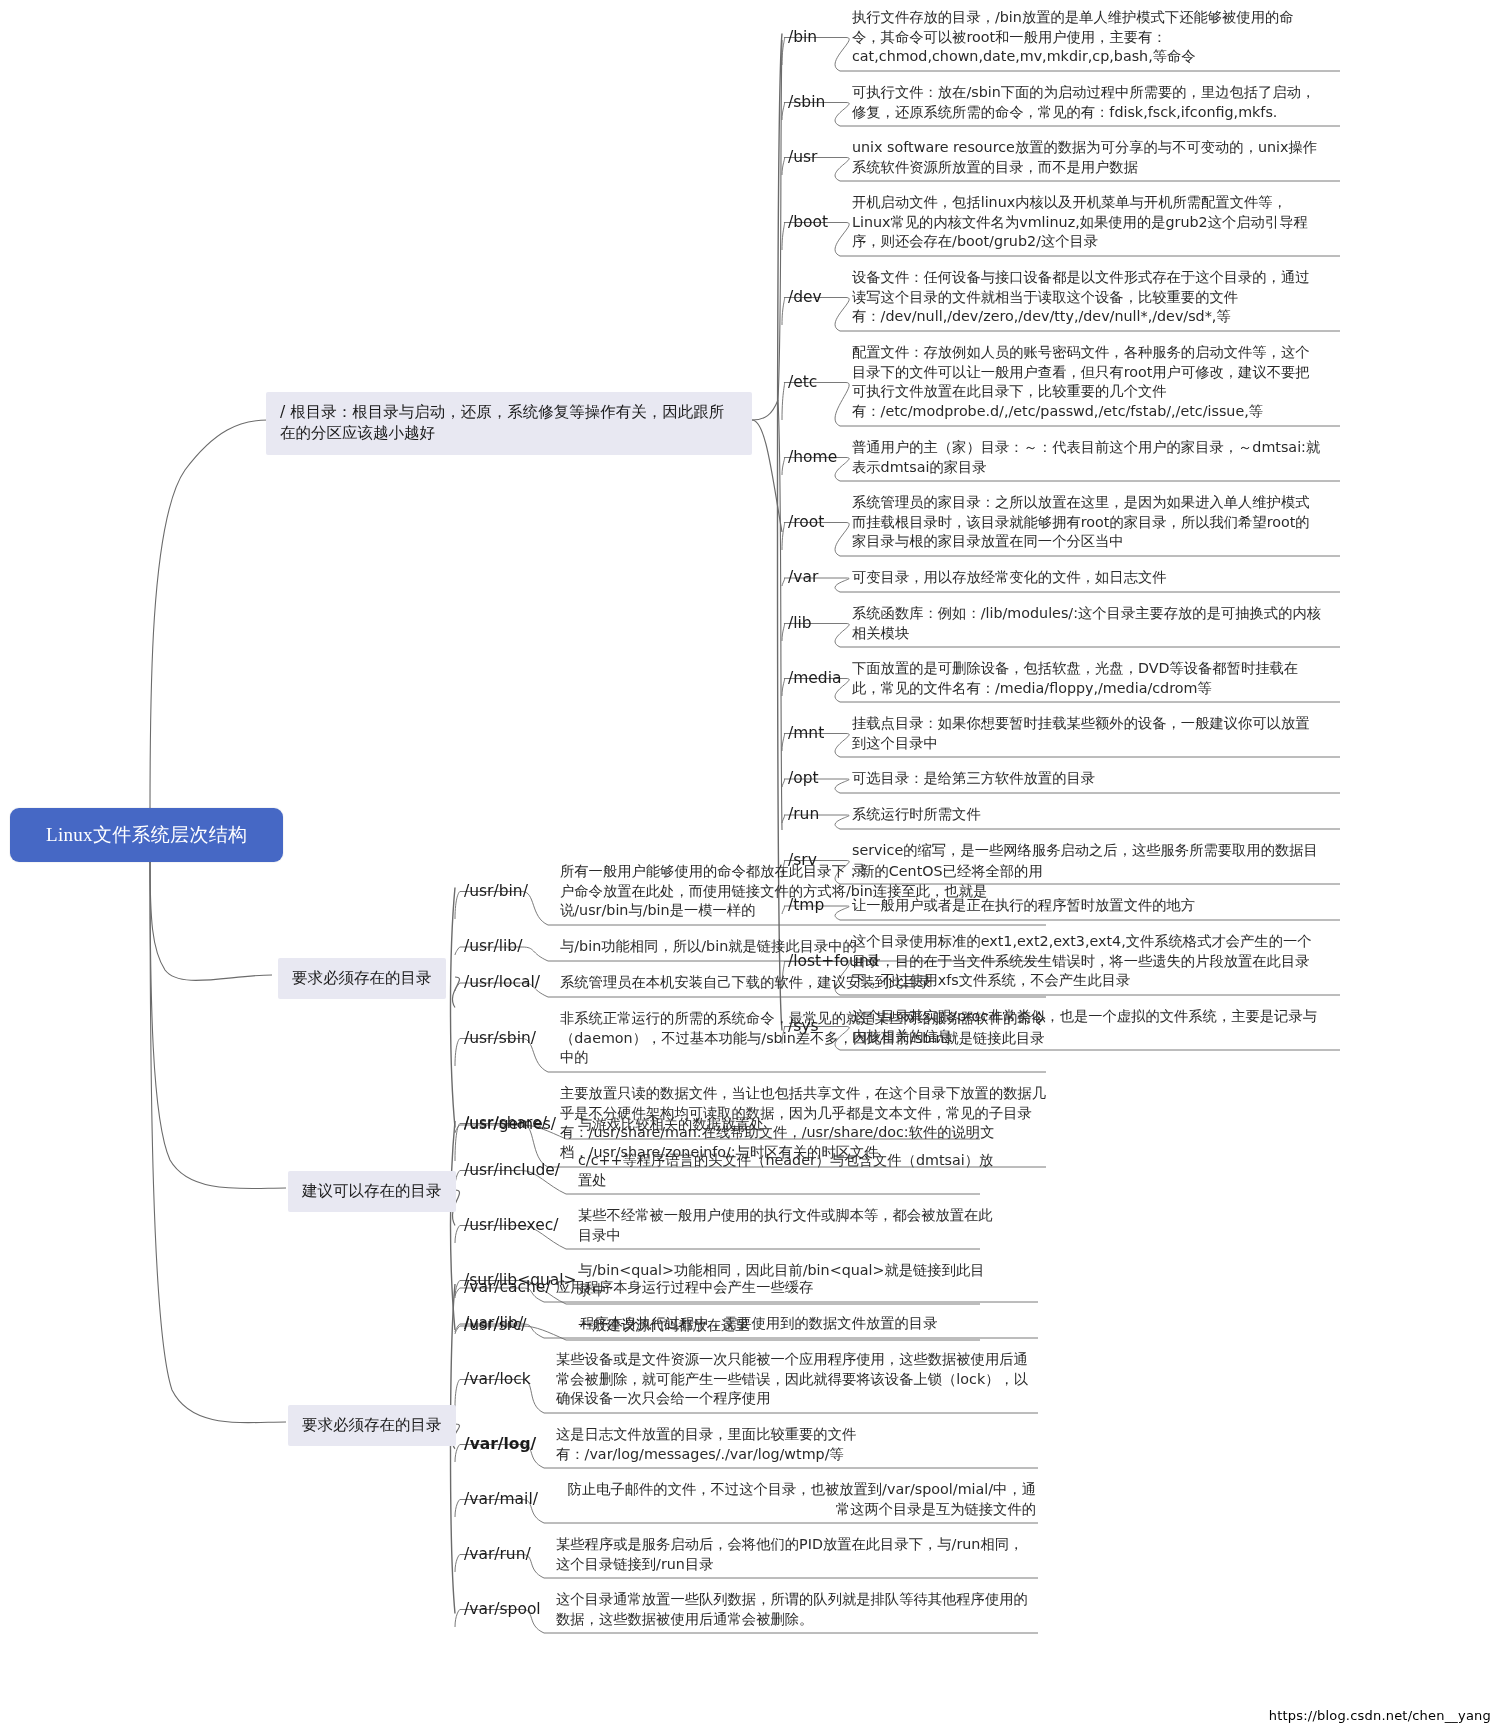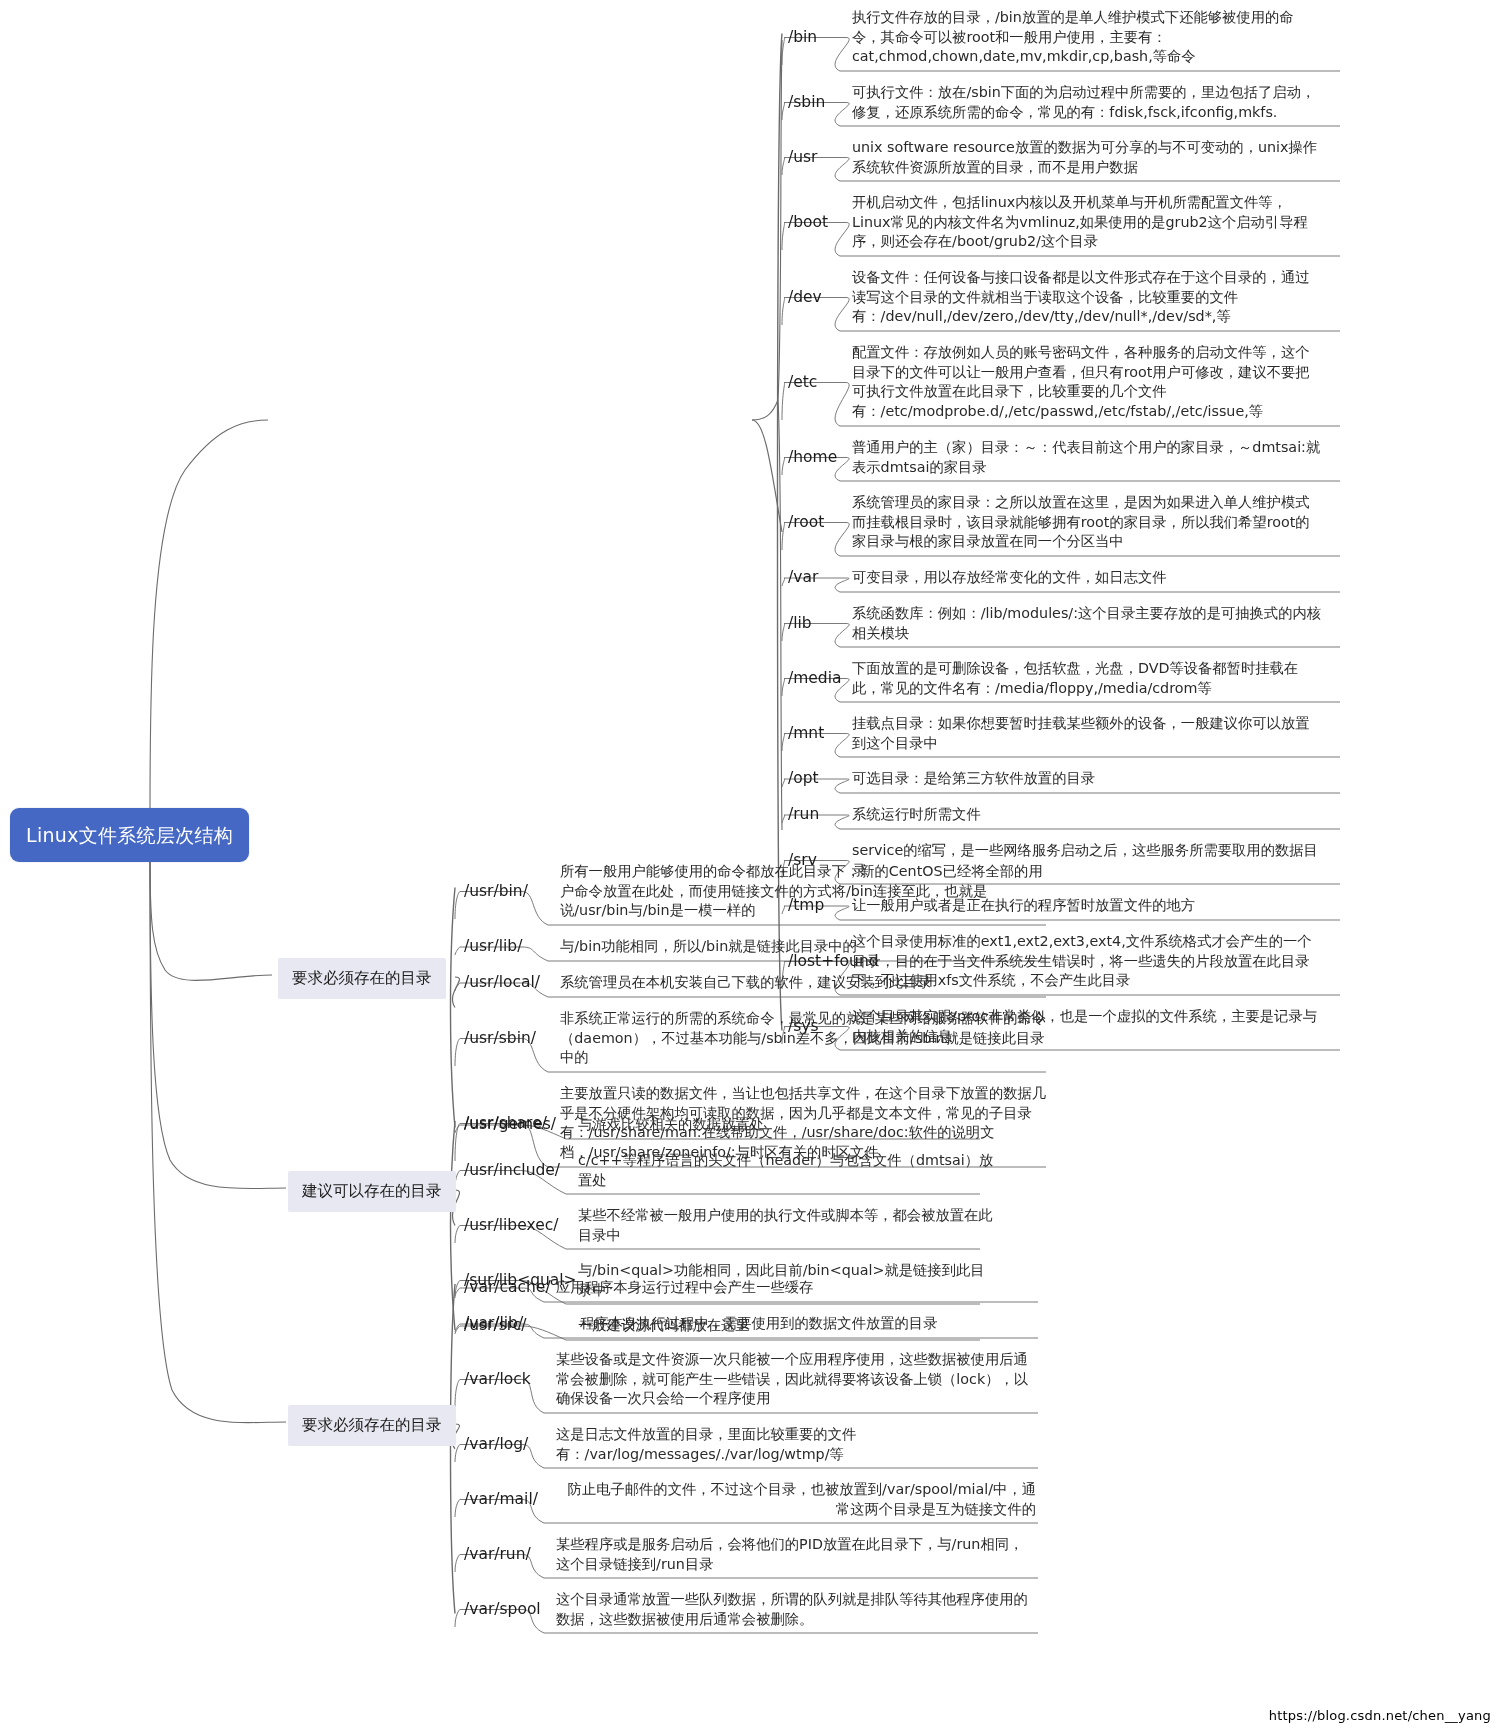--- a/index.html
+++ b/index.html
@@ -24,23 +24,24 @@
     position:absolute;
     line-height:1.38;
   }
   
   .root-node {
     background:#4668c5;
     color:#ffffff;
     border-radius:9px;
     font-size:19px;
     letter-spacing:0.3px;
-    padding:14px 16px;
+    padding:14px 36px;
     white-space:nowrap;
     box-shadow:0 0 0 1px rgba(0,0,0,0.04);
+    font-family:Liberation Serif, serif;
   }
   
   .topic {
     background:#e8e8f2;
     color:#1b1b1b;
     font-size:15.5px;
     padding:10px 14px;
     border-radius:2px;
   }
   .topic.wide { width:486px; }
@@ -162,20 +163,21 @@
       <path d="M544,1578 L1038,1578" fill="none" stroke="#6b6b6b" stroke-width="0.9"></path>
       <path d="M455,1572 C455,1560.5 459,1554.5 460,1554.5 L522,1554.5 C536,1554.5 526,1570 544,1578" fill="none" stroke="#6b6b6b" stroke-width="0.9"></path>
       <path d="M544,1633 L1038,1633" fill="none" stroke="#6b6b6b" stroke-width="0.9"></path>
       <path d="M455,1627 C455,1615.5 459,1609.5 460,1609.5 L522,1609.5 C536,1609.5 526,1625 544,1633" fill="none" stroke="#6b6b6b" stroke-width="0.9"></path>
       <path d="M455,1284 C449,1348 449,1549.5 455,1613.5" fill="none" stroke="#6b6b6b" stroke-width="1.4"></path>
       <path d="M455,1424 C469,1424 445,1436.375 455,1448.75" fill="none" stroke="#6b6b6b" stroke-width="1.2"></path>
     </svg>
 
   <div class="node root-node" style="left:10px; top:808px;">Linux文件系统层次结构</div>
 
+  <div class="node topic wide" style="left:266px; top:392px;">/ 根目录：根目录与启动，还原，系统修复等操作有关，因此跟所在的分区应该越小越好</div>
 
   <div class="node topic" style="left:278px; top:958px;">要求必须存在的目录</div>
 
   <div class="node topic" style="left:288px; top:1171px;">建议可以存在的目录</div>
 
   <div class="node topic" style="left:288px; top:1405px;">要求必须存在的目录</div>
 
   <div id="leaf-layer">
       <div class="node leaf-label" style="left: 788px; top: 26.5px;">/bin</div>
       <div class="node leaf-desc" style="left: 852px; width: 470px; top: 8px;">执行文件存放的目录，/bin放置的是单人维护模式下还能够被使用的命令，其命令可以被root和一般用户使用，主要有：cat,chmod,chown,date,mv,mkdir,cp,bash,等命令</div>
@@ -232,21 +234,21 @@
       <div class="node leaf-label" style="left: 464px; top: 1269.5px;">/sur/lib&lt;qual&gt;</div>
       <div class="node leaf-desc" style="left: 578px; width: 420px; top: 1261px;">与/bin&lt;qual&gt;功能相同，因此目前/bin&lt;qual&gt;就是链接到此目录中</div>
       <div class="node leaf-label" style="left: 464px; top: 1315px;">/usr/src/</div>
       <div class="node leaf-desc" style="left: 578px; width: 420px; top: 1316px;">一般建议源代码都放在这里</div>
       <div class="node leaf-label" style="left: 464px; top: 1277px;">/var/cache/</div>
       <div class="node leaf-desc" style="left: 556px; width: 480px; top: 1278px;">应用程序本身运行过程中会产生一些缓存</div>
       <div class="node leaf-label" style="left: 464px; top: 1313px;">/var/lib/</div>
       <div class="node leaf-desc" style="left: 580px; width: 480px; top: 1314px;">程序本身执行过程中，需要使用到的数据文件放置的目录</div>
       <div class="node leaf-label" style="left: 464px; top: 1368.5px;">/var/lock</div>
       <div class="node leaf-desc" style="left: 556px; width: 480px; top: 1350px;">某些设备或是文件资源一次只能被一个应用程序使用，这些数据被使用后通常会被删除，就可能产生一些错误，因此就得要将该设备上锁（lock），以确保设备一次只会给一个程序使用</div>
-      <div class="node leaf-label" style="left: 464px; top: 1433.5px;">/var/log/</div>
+      <div class="node leaf-label" style="left: 464px; top: 1433.5px; font-weight: bold;">/var/log/</div>
       <div class="node leaf-desc" style="left: 556px; width: 480px; top: 1425px;">这是日志文件放置的目录，里面比较重要的文件有：/var/log/messages/./var/log/wtmp/等</div>
       <div class="node leaf-label" style="left: 464px; top: 1488.5px;">/var/mail/</div>
       <div class="node leaf-desc" style="left: 556px; width: 480px; top: 1480px; text-align: right;">防止电子邮件的文件，不过这个目录，也被放置到/var/spool/mial/中，通常这两个目录是互为链接文件的</div>
       <div class="node leaf-label" style="left: 464px; top: 1543.5px;">/var/run/</div>
       <div class="node leaf-desc" style="left: 556px; width: 480px; top: 1535px;">某些程序或是服务启动后，会将他们的PID放置在此目录下，与/run相同，这个目录链接到/run目录</div>
       <div class="node leaf-label" style="left: 464px; top: 1598.5px;">/var/spool</div>
       <div class="node leaf-desc" style="left: 556px; width: 480px; top: 1590px;">这个目录通常放置一些队列数据，所谓的队列就是排队等待其他程序使用的数据，这些数据被使用后通常会被删除。</div>
     </div>
 
   <div class="watermark">https://blog.csdn.net/chen__yang</div>

